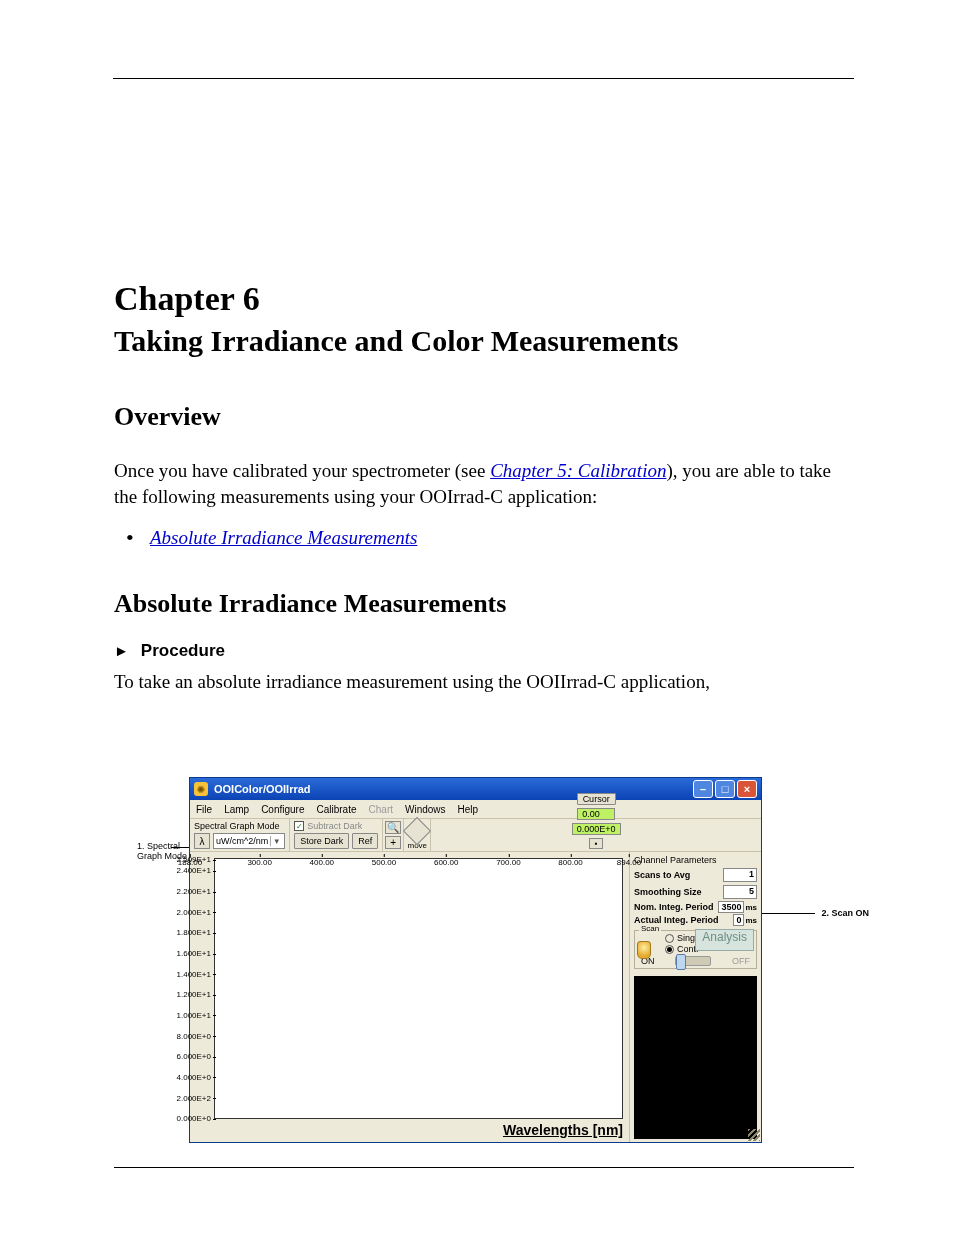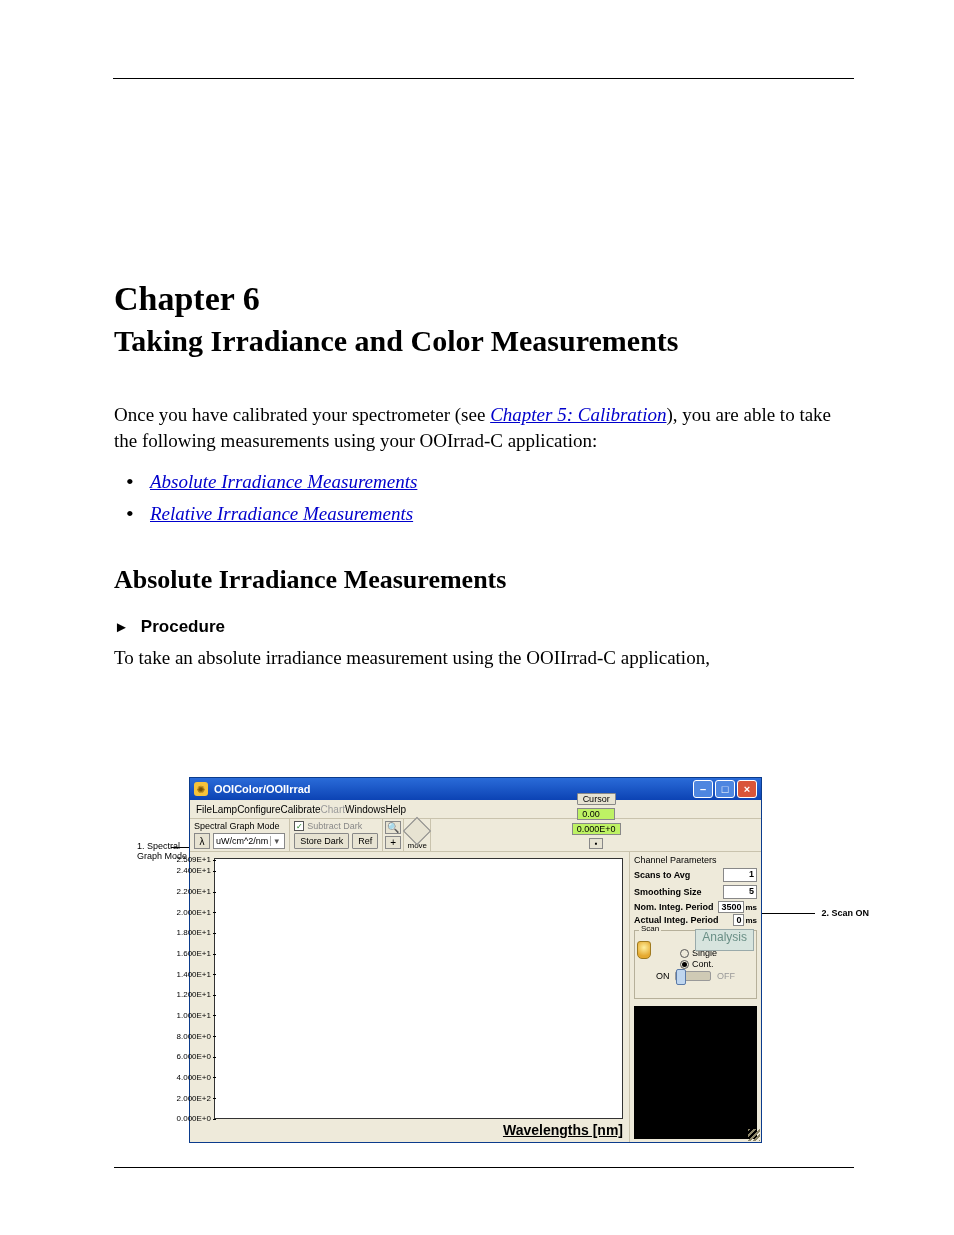--- a/index.html
+++ b/index.html
@@ -48,21 +48,21 @@
     height:22px;
     background:linear-gradient(to bottom,#2a6bd8,#0c43b4);
     display:flex; align-items:center; padding:0 4px; color:#fff;
   }
   .titlebar .icon { width:14px;height:14px;background:#f6c23a;border-radius:3px;margin-right:6px;display:flex;align-items:center;justify-content:center;font-size:10px;color:#7a5100;}
   .titlebar .title { font-weight:700; font-size:11px; flex:1; }
   .winbtns { display:flex; gap:2px; }
   .winbtn { width:20px;height:18px;border:1px solid #fff;border-radius:3px;background:#4e86e0;display:flex;align-items:center;justify-content:center;color:#fff;font-size:11px;font-weight:700;}
   .winbtn.close{ background:#d9553a; }
 
-  .menubar { height:18px; background:#eeeada; display:flex; align-items:center; gap:0; padding:0 6px; font-size:10px; }
+  .menubar { height:18px; background:#eeeada; display:flex; align-items:center; gap:12px; padding:0 6px; font-size:10px; }
   .menubar span.disabled { color:#9a9a9a; }
 
   .toolbar-row { height:34px; display:flex; align-items:stretch; border-top:1px solid #c9c3ad; border-bottom:1px solid #c9c3ad; }
   .tb-group { border-right:1px solid #c9c3ad; padding:2px 4px; display:flex; flex-direction:column; justify-content:center; gap:2px; }
   .tb-title { font-size:9px; white-space:nowrap; }
   .tb-row { display:flex; align-items:center; gap:3px; }
   .tb-btn { height:16px; padding:0 5px; border:1px solid #888; background:#e7e3d2; font-size:9px; display:flex; align-items:center; border-radius:1px; }
   .tb-dd  { height:16px; border:1px solid #888; background:#fff; font-size:9px; display:flex; align-items:center; padding:0 2px; }
   .tb-dd .caret{ width:12px;text-align:center;color:#555;border-left:1px solid #aaa;margin-left:2px;}
   .tb-icon { width:16px;height:16px;border:1px solid #888;background:#e7e3d2;display:flex;align-items:center;justify-content:center;font-size:10px;}
@@ -85,21 +85,21 @@
   .ytick::after{content:"";position:absolute;right:-5px;top:50%;width:3px;height:1px;background:#000;}
   .xticks{ position:absolute; left:0;right:0;height:14px; }
   .xtick{ position:absolute; top:0; font-size:8px; transform:translateX(-50%);}
   .xtick::before{content:"";position:absolute;left:50%;top:-4px;width:1px;height:3px;background:#000;}
 
   .rightpanel{ width:132px; border-left:1px solid #c9c3ad; padding:3px 4px; font-size:9px; display:flex; flex-direction:column; gap:3px;}
   .rp-title{ font-weight:400; }
   .rp-row{ display:flex; justify-content:space-between; align-items:center;font-weight:bold; }
   .rp-row .fld{ width:34px;height:14px;border:1px solid #888;background:#fff;text-align:right;padding:0 2px;font-size:9px;}
   .units{ font-size:8px; margin-left:1px; }
-  .scanbox{ border:1px solid #b6b09a; padding:17px; margin-top:2px; position:relative;}
+  .scanbox{ border:1px solid #b6b09a; padding:2px; margin-top:2px; position:relative;}
   .scanbox .legend{position:absolute;top:-7px;left:4px;background:#eeeada;padding:0 2px;font-size:8px;}
   .analysis-btn{ position:absolute; top:-2px; right:2px; height:22px;padding:0 6px;border:1px solid #9aa;background:#d7e4de;color:#6a8f86;font-size:12px;}
   .radio-col{ margin-left:28px; display:flex;flex-direction:column;gap:1px;}
   .radio-row{ display:flex;align-items:center;gap:3px;font-size:9px;}
   .radio{ width:9px;height:9px;border:1px solid #555;border-radius:50%;display:inline-flex;align-items:center;justify-content:center;}
   .radio.checked::after{content:"";width:5px;height:5px;background:#000;border-radius:50%;}
   .toggle-row{ display:flex; justify-content:space-between; align-items:flex-start; margin-top:2px; padding:0 4px;}
   .toggle-track{ width:36px;height:10px;background:#cfcab5;border:1px solid #999;border-radius:2px;position:relative;}
   .toggle-thumb{position:absolute;left:0;top:-3px;width:10px;height:16px;background:#bfd6ef;border:1px solid #5a7aa8;border-radius:2px;}
   .lamp{ width:14px;height:18px;background:radial-gradient(circle at 50% 35%, #ffef9e, #e5a92f 70%);border:1px solid #a07a1f;border-radius:3px 3px 5px 5px;position:absolute;left:2px;top:10px;}
@@ -109,28 +109,28 @@
 </style>
 </head>
 <body>
 
 <div class="hr-top"></div>
 <div class="hr-bot"></div>
 
 <div class="content">
   <div class="chapter-number">Chapter 6</div>
   <div class="chapter-title">Taking Irradiance and Color Measurements</div>
+  <div class="overview-head">Overview</div>
 
   <p class="body-para">
     <span>Once you have calibrated your spectrometer (see </span><a class="link">Chapter 5: Calibration</a><span>), you are able to take the following measurements using your OOIrrad-C application:</span>
   </p>
 
   <ul class="bullets">
     <li><a class="link">Absolute Irradiance Measurements</a></li>
-    <li><a class="link">Relative Irradiance Measurements</a></li>
   </ul>
 
   <div class="sect-head">Absolute Irradiance Measurements</div>
 
   <div class="procedure">
     <span class="arrow">►</span>
     <span class="proc-label">Procedure</span>
   </div>
   <p class="body-para2">To take an absolute irradiance measurement using the OOIIrrad-C application,</p>
 </div>
@@ -223,20 +223,30 @@
               <div class="ytick" style="bottom: 45.8278%;">1.200E+1</div>
               <div class="ytick" style="bottom: 53.7991%;">1.400E+1</div>
               <div class="ytick" style="bottom: 61.7704%;">1.600E+1</div>
               <div class="ytick" style="bottom: 69.7417%;">1.800E+1</div>
               <div class="ytick" style="bottom: 77.713%;">2.000E+1</div>
               <div class="ytick" style="bottom: 85.6843%;">2.200E+1</div>
               <div class="ytick" style="bottom: 93.6556%;">2.400E+1</div>
               <div class="ytick" style="bottom: 98%;">2.509E+1</div>
             </div>
         </div>
+        <div class="xticks" id="xticks">
+            <div class="xtick" style="left: 0%;">188.00</div>
+            <div class="xtick" style="left: 15.864%;">300.00</div>
+            <div class="xtick" style="left: 30.0283%;">400.00</div>
+            <div class="xtick" style="left: 44.1926%;">500.00</div>
+            <div class="xtick" style="left: 58.3569%;">600.00</div>
+            <div class="xtick" style="left: 72.5212%;">700.00</div>
+            <div class="xtick" style="left: 86.6856%;">800.00</div>
+            <div class="xtick" style="left: 100%;">894.00</div>
+          </div>
         <div class="xtitle">Wavelengths [nm]</div>
       </div>
 
       <div class="rightpanel">
         <div class="rp-title">Channel Parameters</div>
         <div class="rp-row">
             <span>Scans to Avg</span>
             <span class="fld">1</span>
           </div>
         <div class="rp-row">

